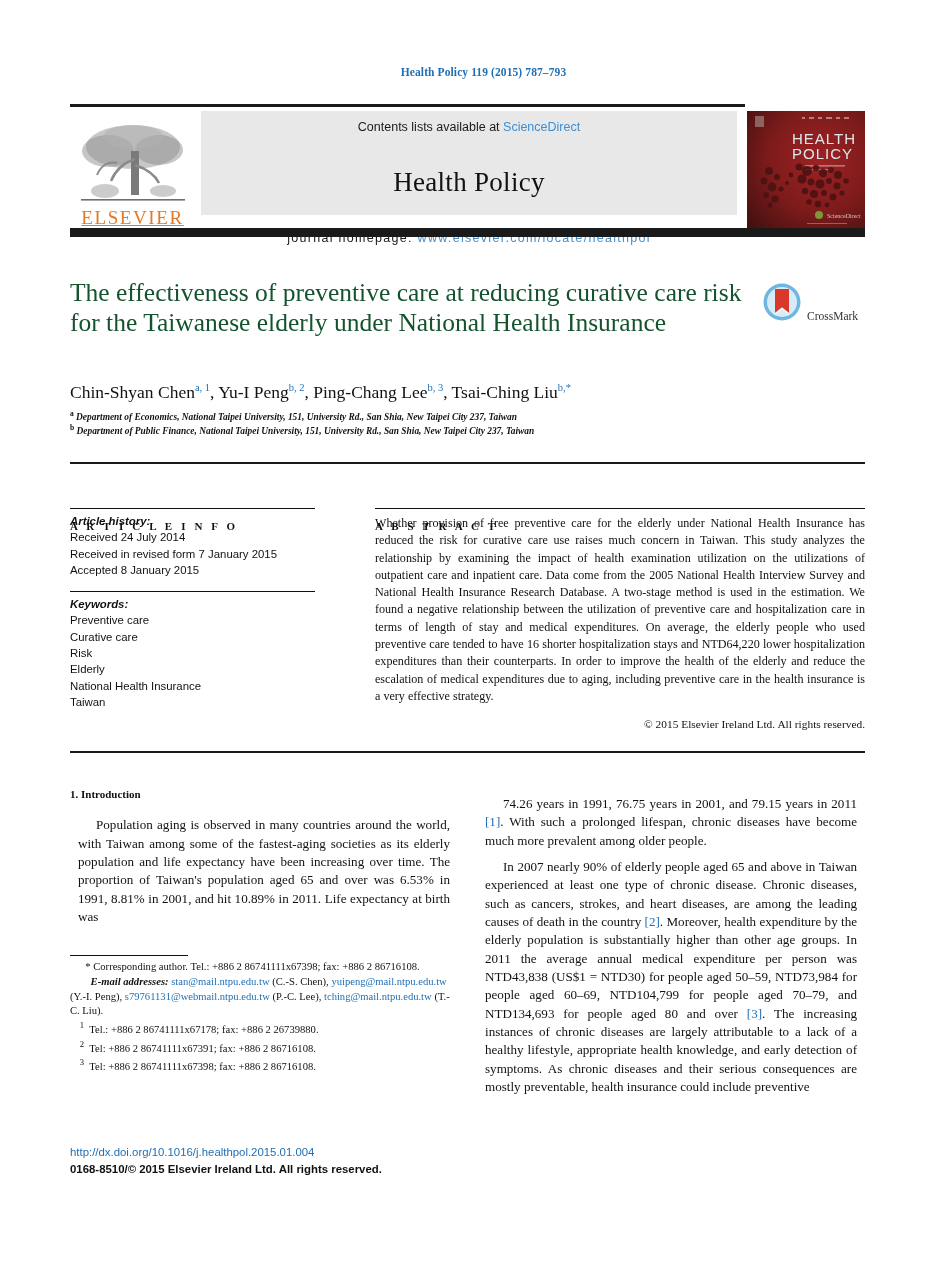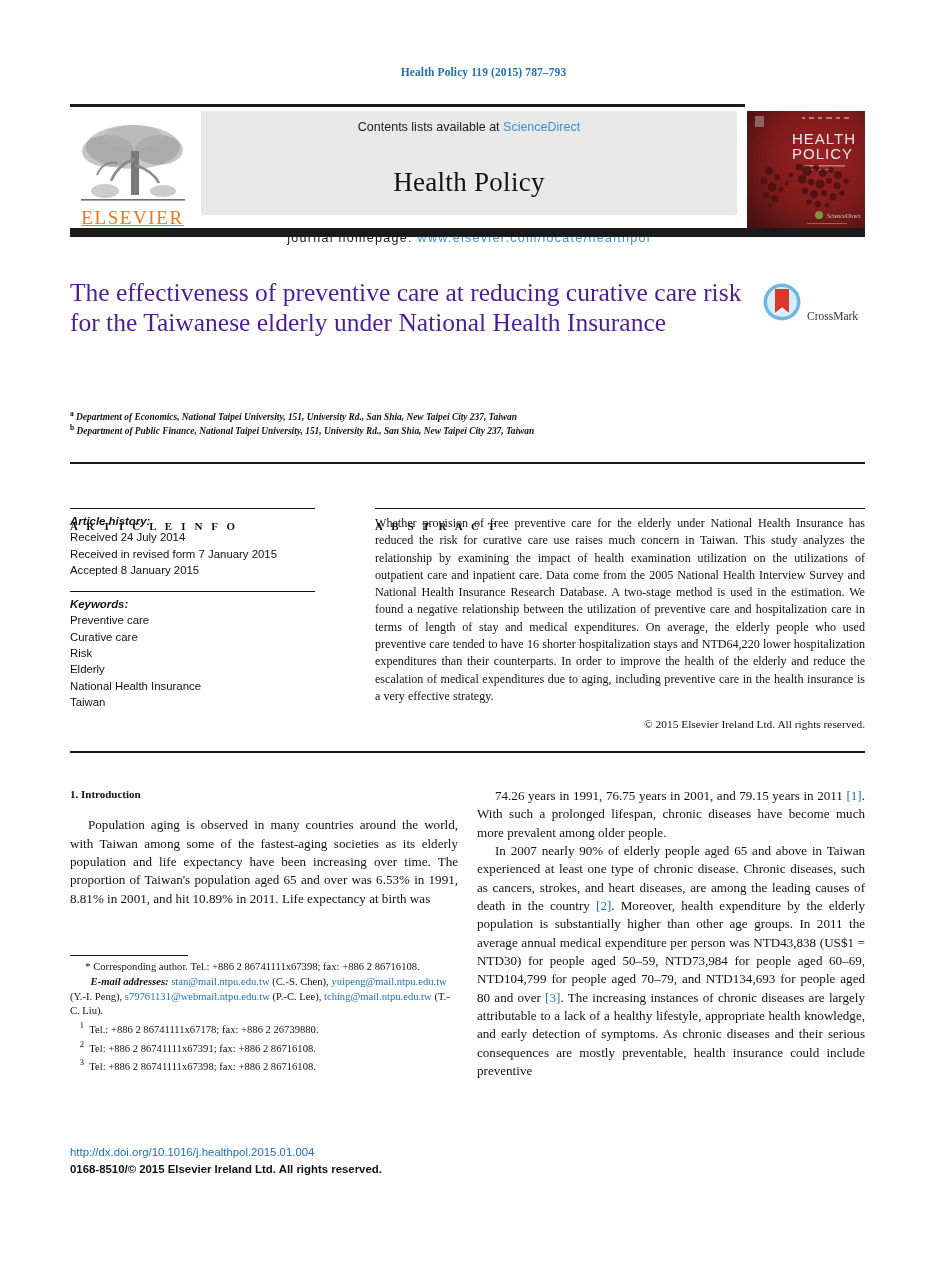--- a/index.html
+++ b/index.html
@@ -132,21 +132,21 @@
   .title-wrap {
     position: absolute;
     left: 70px;
     top: 278px;
     width: 680px;
   }
   .paper-title {
     font-family: "Liberation Serif", serif;
     font-size: 25.5px;
     line-height: 1.18;
-    color: #4c1d95;
+    color: #14532d;
     font-weight: normal;
     margin: 0;
   }
   .crossmark {
     position: absolute;
     left: 762px;
     top: 276px;
     width: 110px;
     height: 46px;
     display: flex;
@@ -265,21 +265,21 @@
     color: #111;
   }
   #col-left { left: 70px; }
   #col-right { left: 477px; }
   .sec-title {
     font-weight: bold;
     font-size: 11px;
     margin: 0 0 14px 0;
     text-align: left;
   }
-  .body-p { margin: 0; text-indent: 18px; }
+  .body-p { margin: 8px; text-indent: 18px; }
   .body-p + .body-p { margin-top: 0; }
   .ref { color: #1f6fb5; }
 
   
   .foot {
     position: absolute;
     left: 70px;
     top: 955px;
     width: 388px;
   }
@@ -431,20 +431,21 @@
   <div class="crossmark">
     <svg width="40" height="40" viewBox="0 0 40 40">
       <circle cx="20" cy="20" r="18.5" fill="#6fb7e0"></circle>
       <circle cx="20" cy="20" r="15" fill="#d8ecf7"></circle>
       <path d="M13 7 L27 7 L27 31 L20 25.5 L13 31 Z" fill="#d8392b"></path>
       <path d="M20 25.5 L13 31 L13 33 L20 27.5 L27 33 L27 31 Z" fill="#f0f5f8"></path>
     </svg>
     <span class="crossmark-label">CrossMark</span>
   </div>
 
+  <div class="authors">Chin-Shyan Chen<sup>a, 1</sup>, Yu-I Peng<sup>b, 2</sup>, Ping-Chang Lee<sup>b, 3</sup>, Tsai-Ching Liu<sup>b,</sup><sup>*</sup></div>
   <div class="affil" id="affil-a"><sup>a</sup> <span>Department of Economics, National Taipei University, 151, University Rd., San Shia, New Taipei City 237, Taiwan</span></div>
   <div class="affil" id="affil-b"><sup>b</sup> <span>Department of Public Finance, National Taipei University, 151, University Rd., San Shia, New Taipei City 237, Taiwan</span></div>
 
   <div class="hr-dark" id="hr-above-info"></div>
 
   <div class="sec-head" id="head-info">A R T I C L E   I N F O</div>
   <div class="sec-head" id="head-abstract">A B S T R A C T</div>
 
   <div class="info-col">
     <div class="thin-rule"></div>

